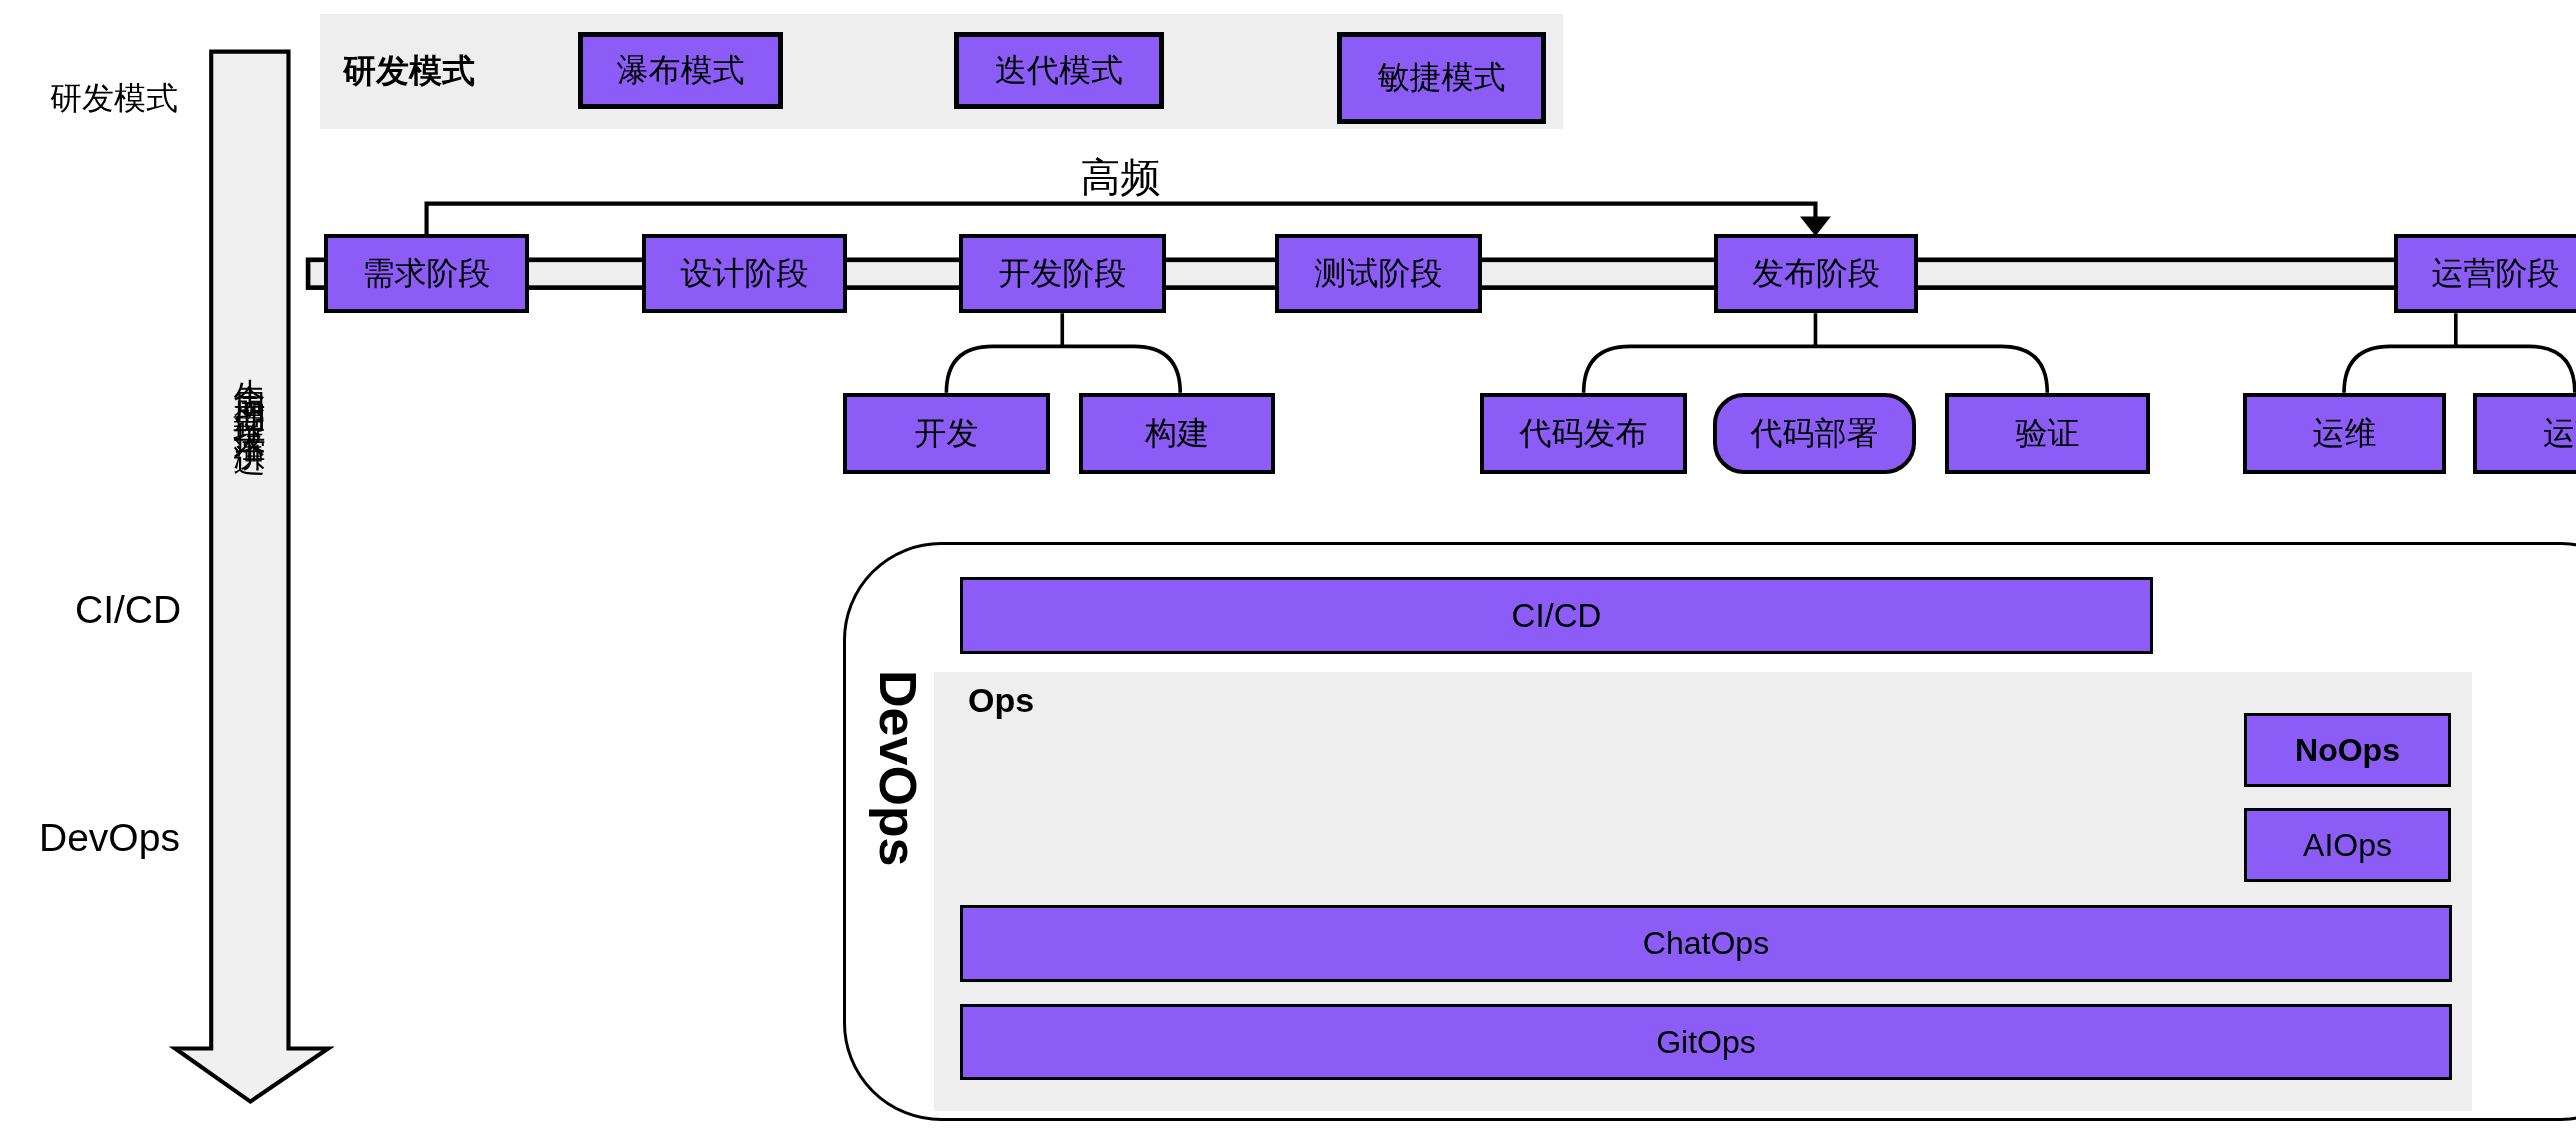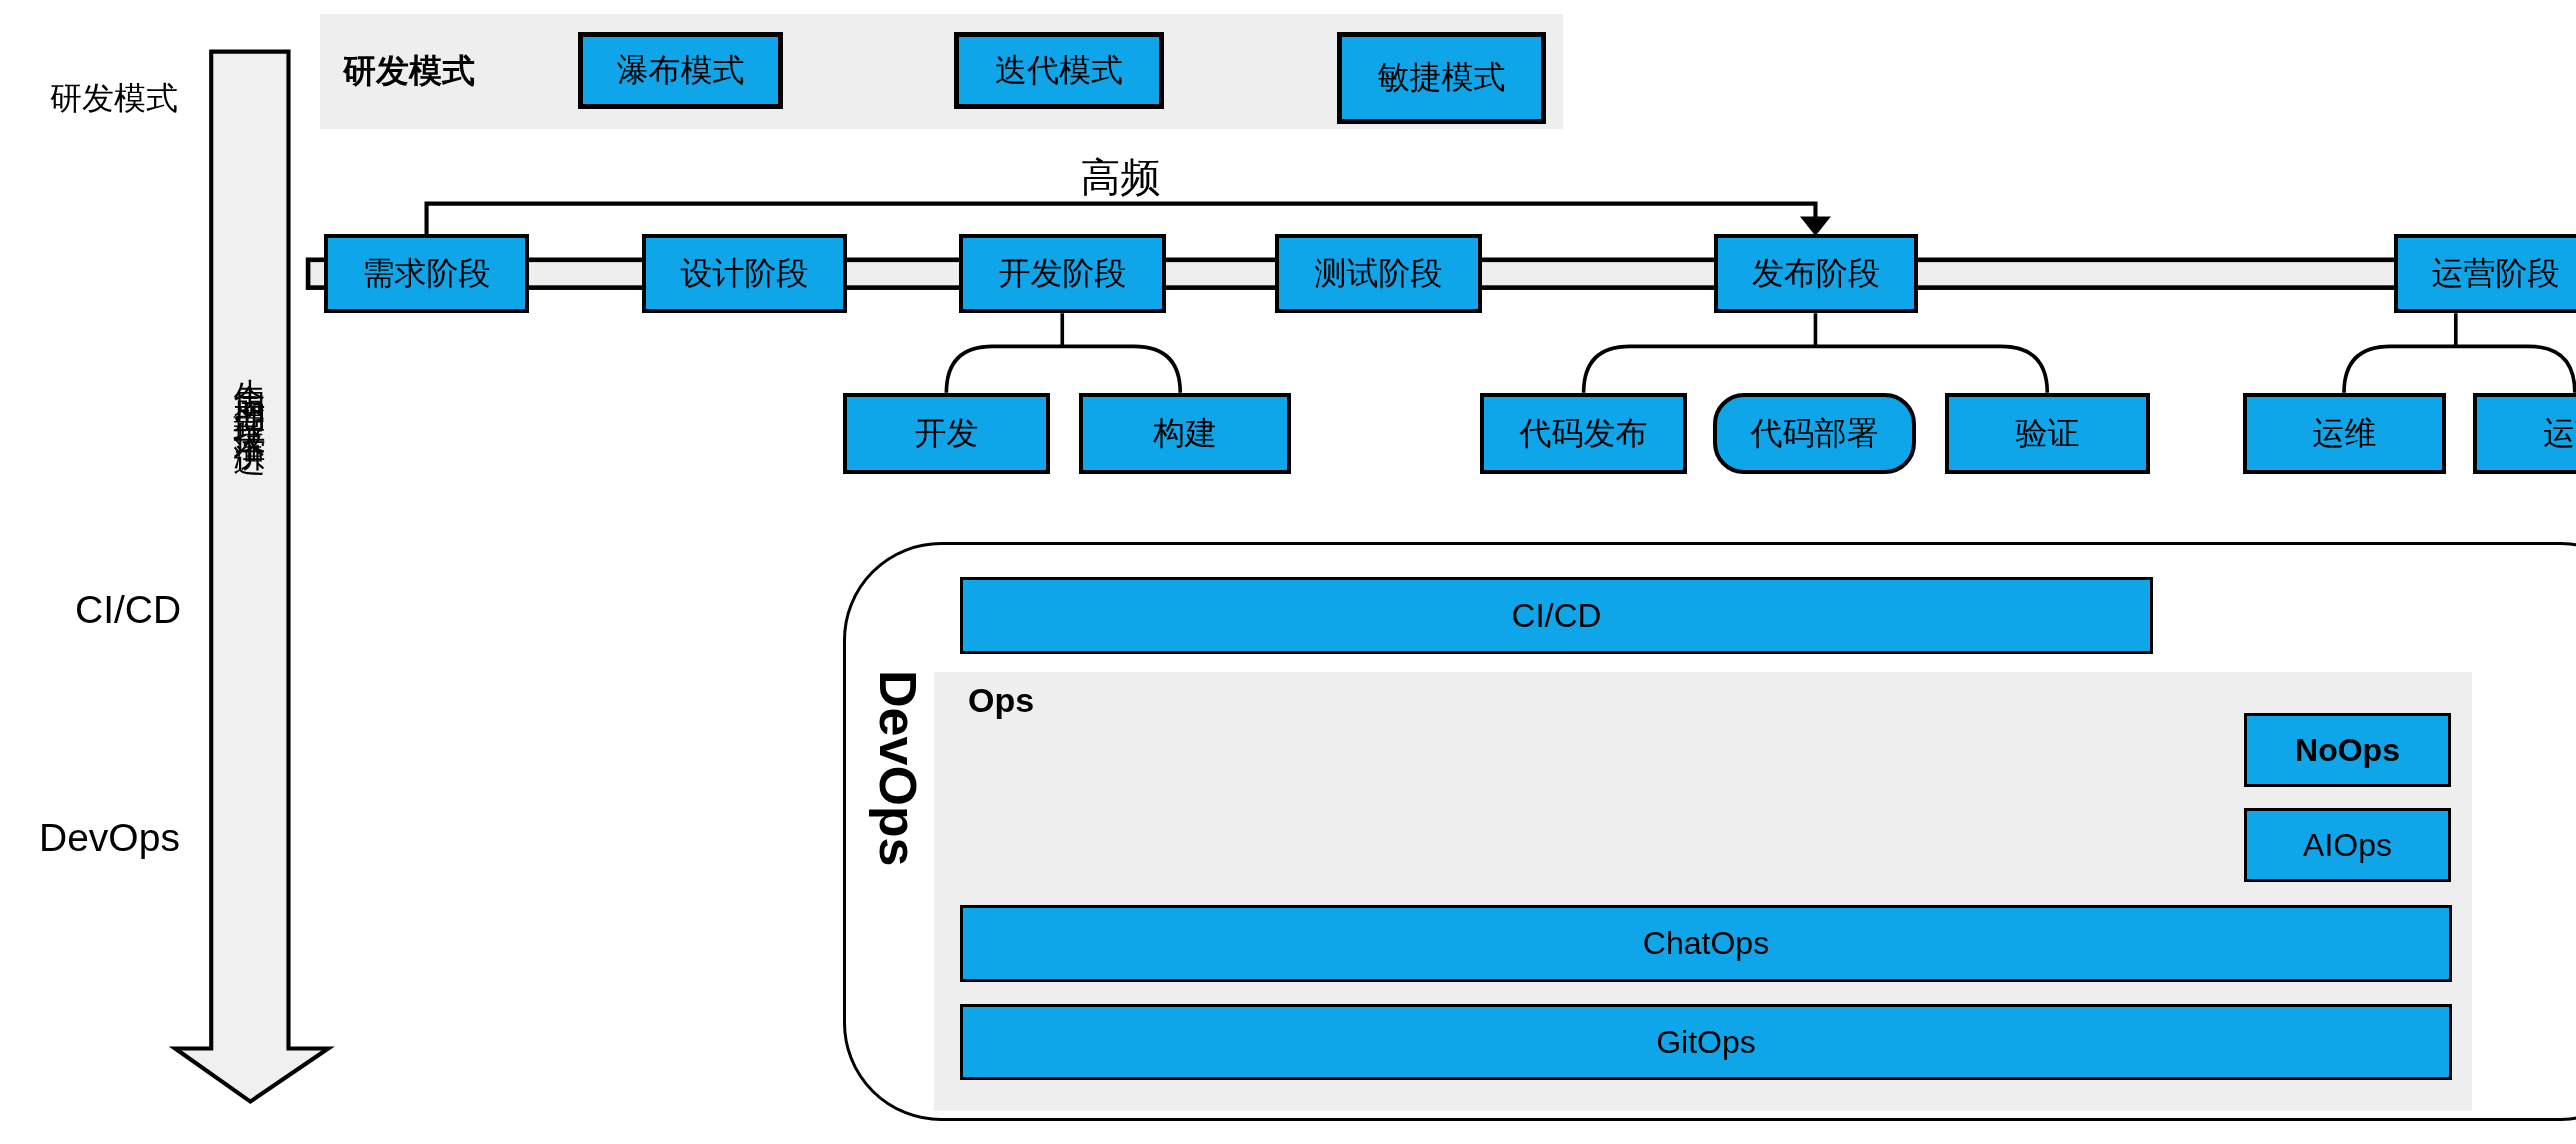--- a/index.html
+++ b/index.html
@@ -3,21 +3,21 @@
 <meta charset="utf-8">
 <style>
   html,body{margin:0;padding:0;}
   body{
     width:2700px;height:1145px;position:relative;background:#ffffff;
     font-family:"Liberation Sans","DejaVu Sans",sans-serif;color:#000;
     overflow:hidden;
   }
   #connector-layer{position:absolute;left:0;top:0;z-index:0;}
   .box{
-    position:absolute;background:#0ea5e9;border:4.6px solid #000;
+    position:absolute;background:#8b5cf6;border:4.6px solid #000;
     display:flex;align-items:center;justify-content:center;
     font-size:32px;box-sizing:border-box;z-index:3;white-space:nowrap;
   }
   .mode-box{border-width:5.2px;}
   .sub-box{border-width:4.1px;}
   .thin-box{border-width:3.6px;}
   .header-band{
     position:absolute;left:320px;top:14px;width:1243px;height:115px;
     background:#eeeeee;z-index:1;
   }
@@ -90,21 +90,21 @@
 <div class="freq-label">高频</div>
 
 <div class="box" style="left:324px;top:234px;width:205px;height:79px;">需求阶段</div>
 <div class="box" style="left:642px;top:234px;width:205px;height:79px;">设计阶段</div>
 <div class="box" style="left:959px;top:234px;width:207px;height:79px;">开发阶段</div>
 <div class="box" style="left:1275px;top:234px;width:207px;height:79px;">测试阶段</div>
 <div class="box" style="left:1714px;top:234px;width:204px;height:79px;">发布阶段</div>
 <div class="box" style="left:2354px;top:234px;width:203px;height:79px;margin-left:40px;">运营阶段</div>
 
 <div class="box sub-box" style="left:843px;top:393px;width:207px;height:81px;">开发</div>
-<div class="box sub-box" style="left:1079px;top:393px;width:212px;height:81px;">构建</div>
+<div class="box sub-box" style="left:1079px;top:393px;width:196px;height:81px;">构建</div>
 <div class="box sub-box" style="left:1480px;top:393px;width:207px;height:81px;">代码发布</div>
 <div class="box sub-box" style="left:1713px;top:393px;width:203px;height:81px;border-radius:31px;">代码部署</div>
 <div class="box sub-box" style="left:1945px;top:393px;width:205px;height:81px;">验证</div>
 <div class="box sub-box" style="left:2243px;top:393px;width:203px;height:81px;">运维</div>
 <div class="box sub-box" style="left:2473px;top:393px;width:204px;height:81px;">运营</div>
 
 <div class="devops-container"></div>
 <div class="devops-vlabel">DevOps</div>
 <div class="box thin-box" style="left:960px;top:577px;width:1193px;height:77px;font-size:33px;">CI/CD</div>
 <div class="ops-region"></div>

